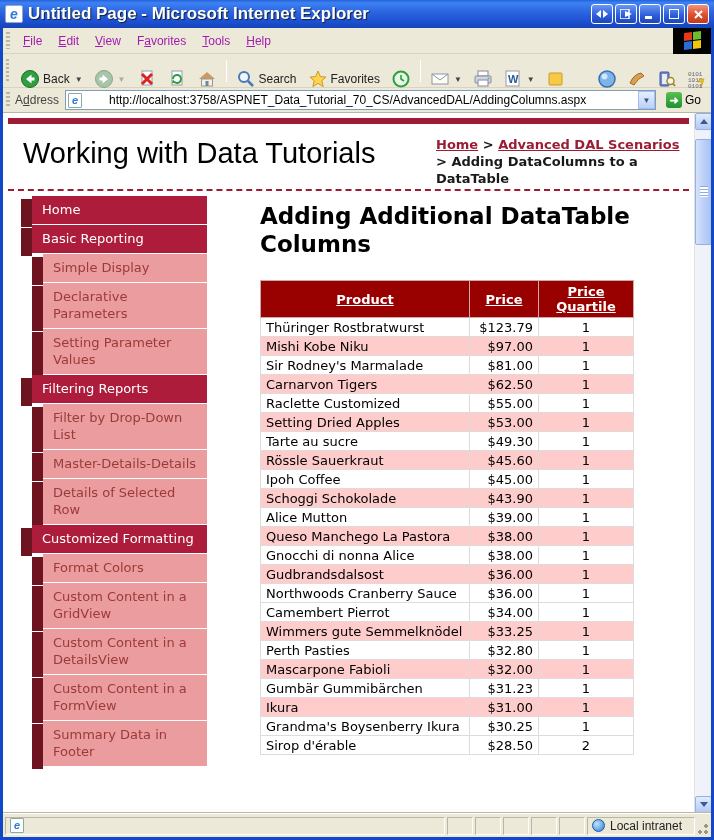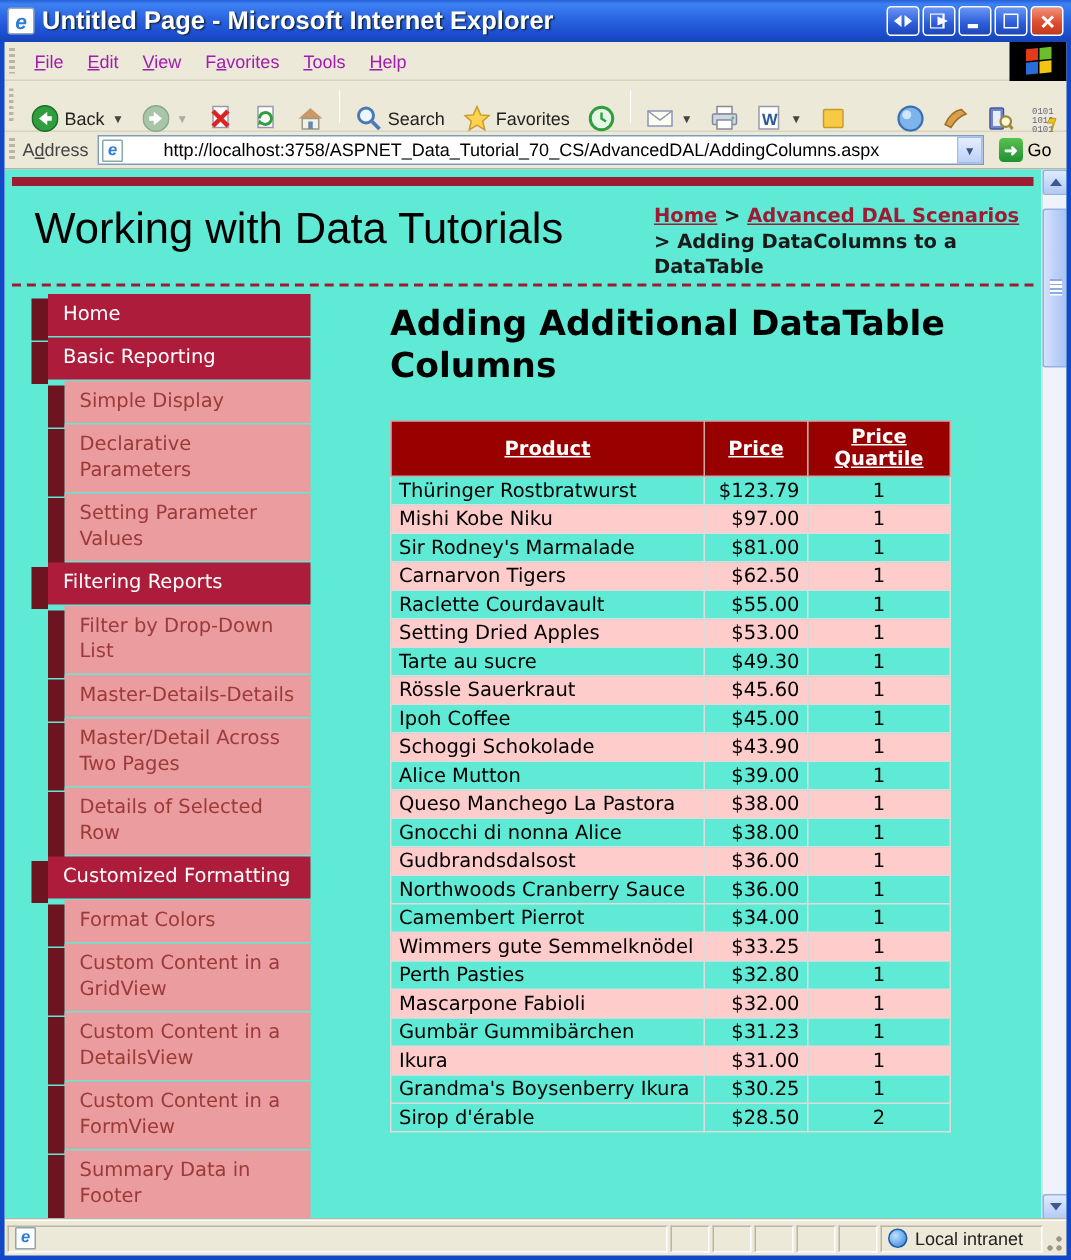--- a/index.html
+++ b/index.html
@@ -58,21 +58,21 @@
   .addr-box input{flex:1;border:0;outline:0;font-size:12px;font-family:"Liberation Sans",sans-serif;height:16px;padding-left:24px;}
   .page-ico{width:14px;height:15px;background:#fff;border:1px solid #8aa;border-radius:1px;color:#2d7cd6;
     font-weight:bold;font-style:italic;font-size:11px;line-height:13px;text-align:center;margin-right:3px;flex:none;}
   .addr-drop{width:17px;height:18px;background:linear-gradient(180deg,#e6eefe,#bcd0f8);border:1px solid #9ebdf0;
     display:flex;align-items:center;justify-content:center;font-size:8px;color:#35548a;}
   .go-btn{display:flex;align-items:center;gap:3px;margin:0 6px 0 6px;padding:1px 4px;}
   .go-circle{width:16px;height:16px;border-radius:3px;background:linear-gradient(180deg,#59c24f,#1f9032);color:#fff;
     display:flex;align-items:center;justify-content:center;font-size:11px;font-weight:bold;}
 
   
-  .page-client{position:absolute;left:3px;right:3px;top:113px;bottom:27px;background:#5eead4;overflow:hidden;}
+  .page-client{position:absolute;left:3px;right:3px;top:113px;bottom:27px;background:#ffffff;overflow:hidden;}
   .page-content{position:absolute;left:0;right:17px;top:0;bottom:0;overflow:hidden;font-family:"DejaVu Sans",sans-serif;}
 
   .top-strip{height:6px;background:var(--accent);margin:5px 5px 0 5px;}
   .page-header{position:relative;padding:13px 6px 6px 15px;min-height:67px;border-bottom:2px dashed var(--accent);margin:0 5px;}
   .site-title{font-family:"Liberation Sans",sans-serif;font-size:29px;font-weight:400;color:#000;letter-spacing:0;}
   .breadcrumb{position:absolute;left:428px;top:12px;width:256px;font-size:13px;font-weight:bold;color:#1a1a1a;line-height:17px;}
   .crumb-link{color:var(--accent);text-decoration:underline;cursor:pointer;}
 
   .body-row{display:flex;align-items:flex-start;}
   .sidebar{width:186px;flex:none;margin:5px 0 0 18px;font-size:13px;}
@@ -342,21 +342,20 @@
     <div class="body-row">
       <div class="sidebar">
           <div class="nav-item"><span>Home</span></div>
           <div class="nav-item"><span>Basic Reporting</span></div>
           <div class="nav-item sub"><span>Simple Display</span></div>
           <div class="nav-item sub"><span>Declarative Parameters</span></div>
           <div class="nav-item sub"><span>Setting Parameter Values</span></div>
           <div class="nav-item"><span>Filtering Reports</span></div>
           <div class="nav-item sub"><span>Filter by Drop-Down List</span></div>
           <div class="nav-item sub"><span>Master-Details-Details</span></div>
-          <div class="nav-item sub"><span>Master/Detail Across Two Pages</span></div>
           <div class="nav-item sub"><span>Details of Selected Row</span></div>
           <div class="nav-item"><span>Customized Formatting</span></div>
           <div class="nav-item sub"><span>Format Colors</span></div>
           <div class="nav-item sub"><span>Custom Content in a GridView</span></div>
           <div class="nav-item sub"><span>Custom Content in a DetailsView</span></div>
           <div class="nav-item sub"><span>Custom Content in a FormView</span></div>
           <div class="nav-item sub"><span>Summary Data in Footer</span></div>
         </div>
 
       <div class="main">
@@ -384,21 +383,21 @@
                 <td class="col-product">Sir Rodney's Marmalade</td>
                 <td class="col-price">$81.00</td>
                 <td class="col-quartile">1</td>
               </tr>
               <tr class="alt">
                 <td class="col-product">Carnarvon Tigers</td>
                 <td class="col-price">$62.50</td>
                 <td class="col-quartile">1</td>
               </tr>
               <tr>
-                <td class="col-product">Raclette Courdavault</td>
+                <td class="col-product">Raclette Customized</td>
                 <td class="col-price">$55.00</td>
                 <td class="col-quartile">1</td>
               </tr>
               <tr class="alt">
                 <td class="col-product">Setting Dried Apples</td>
                 <td class="col-price">$53.00</td>
                 <td class="col-quartile">1</td>
               </tr>
               <tr>
                 <td class="col-product">Tarte au sucre</td>

